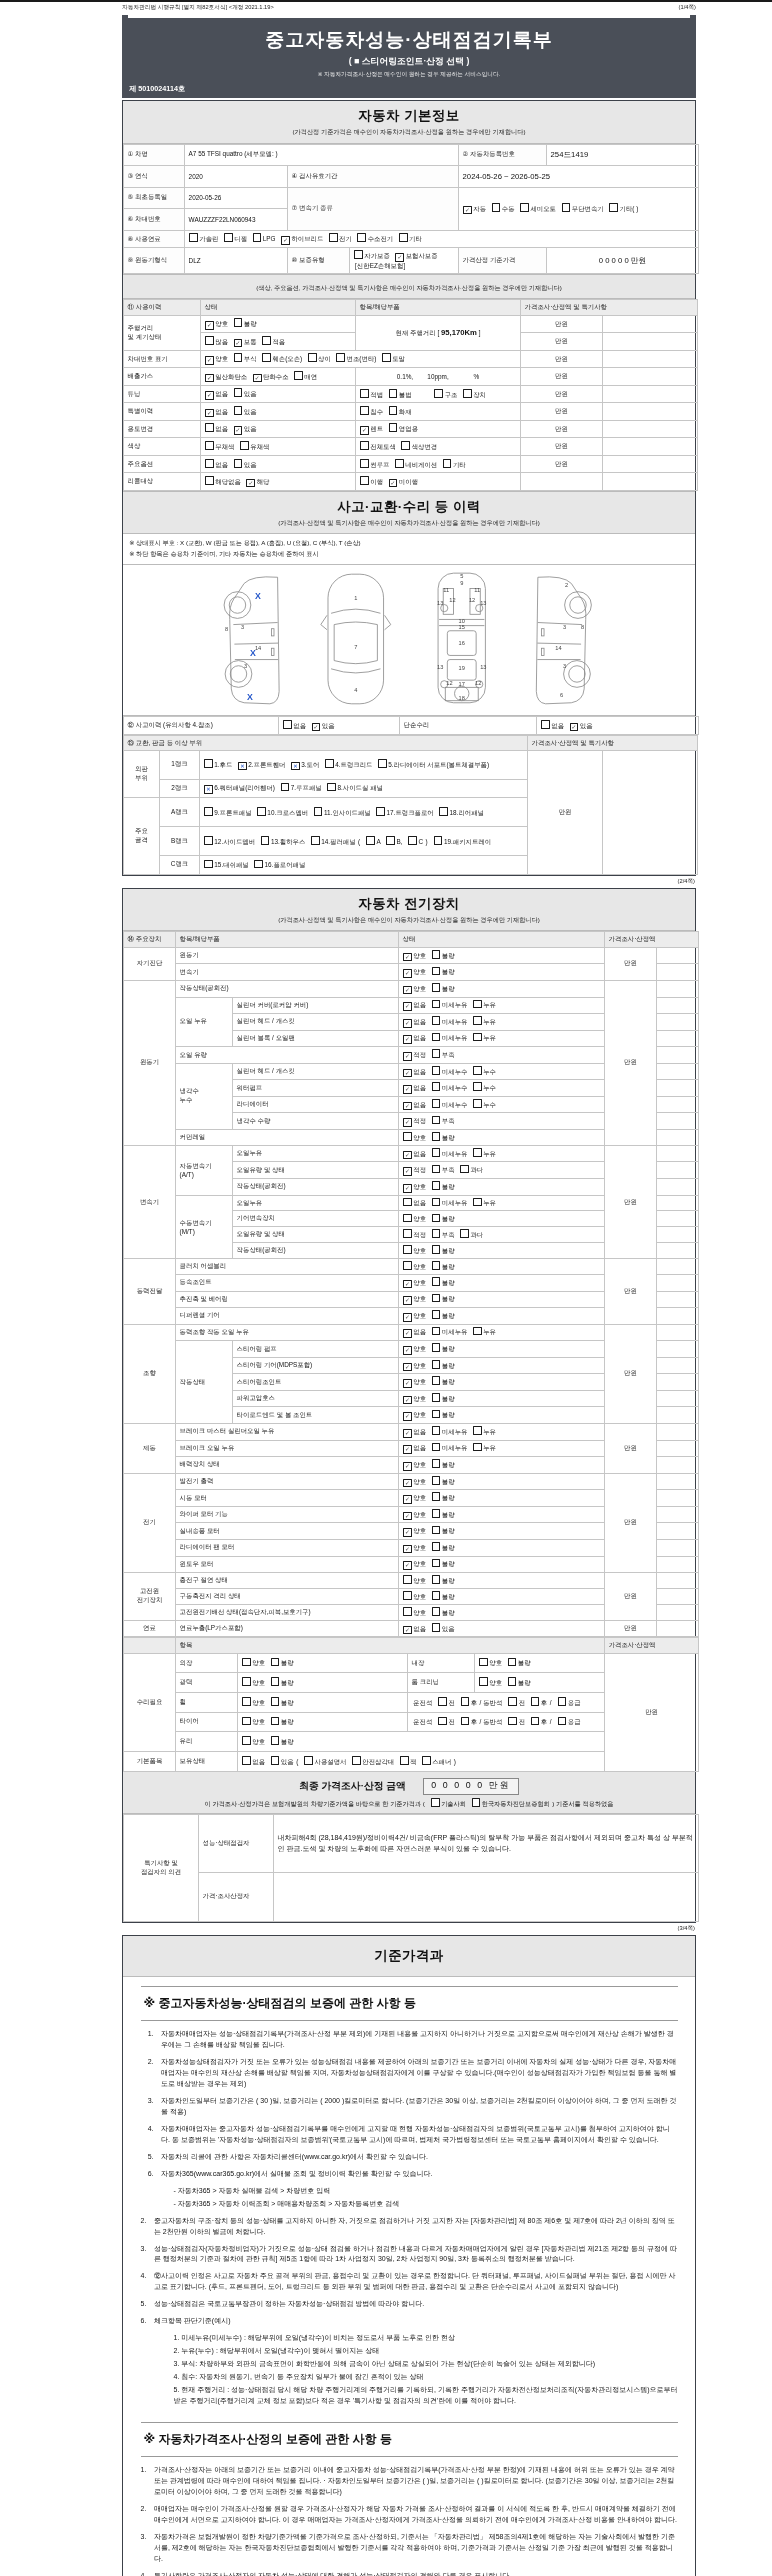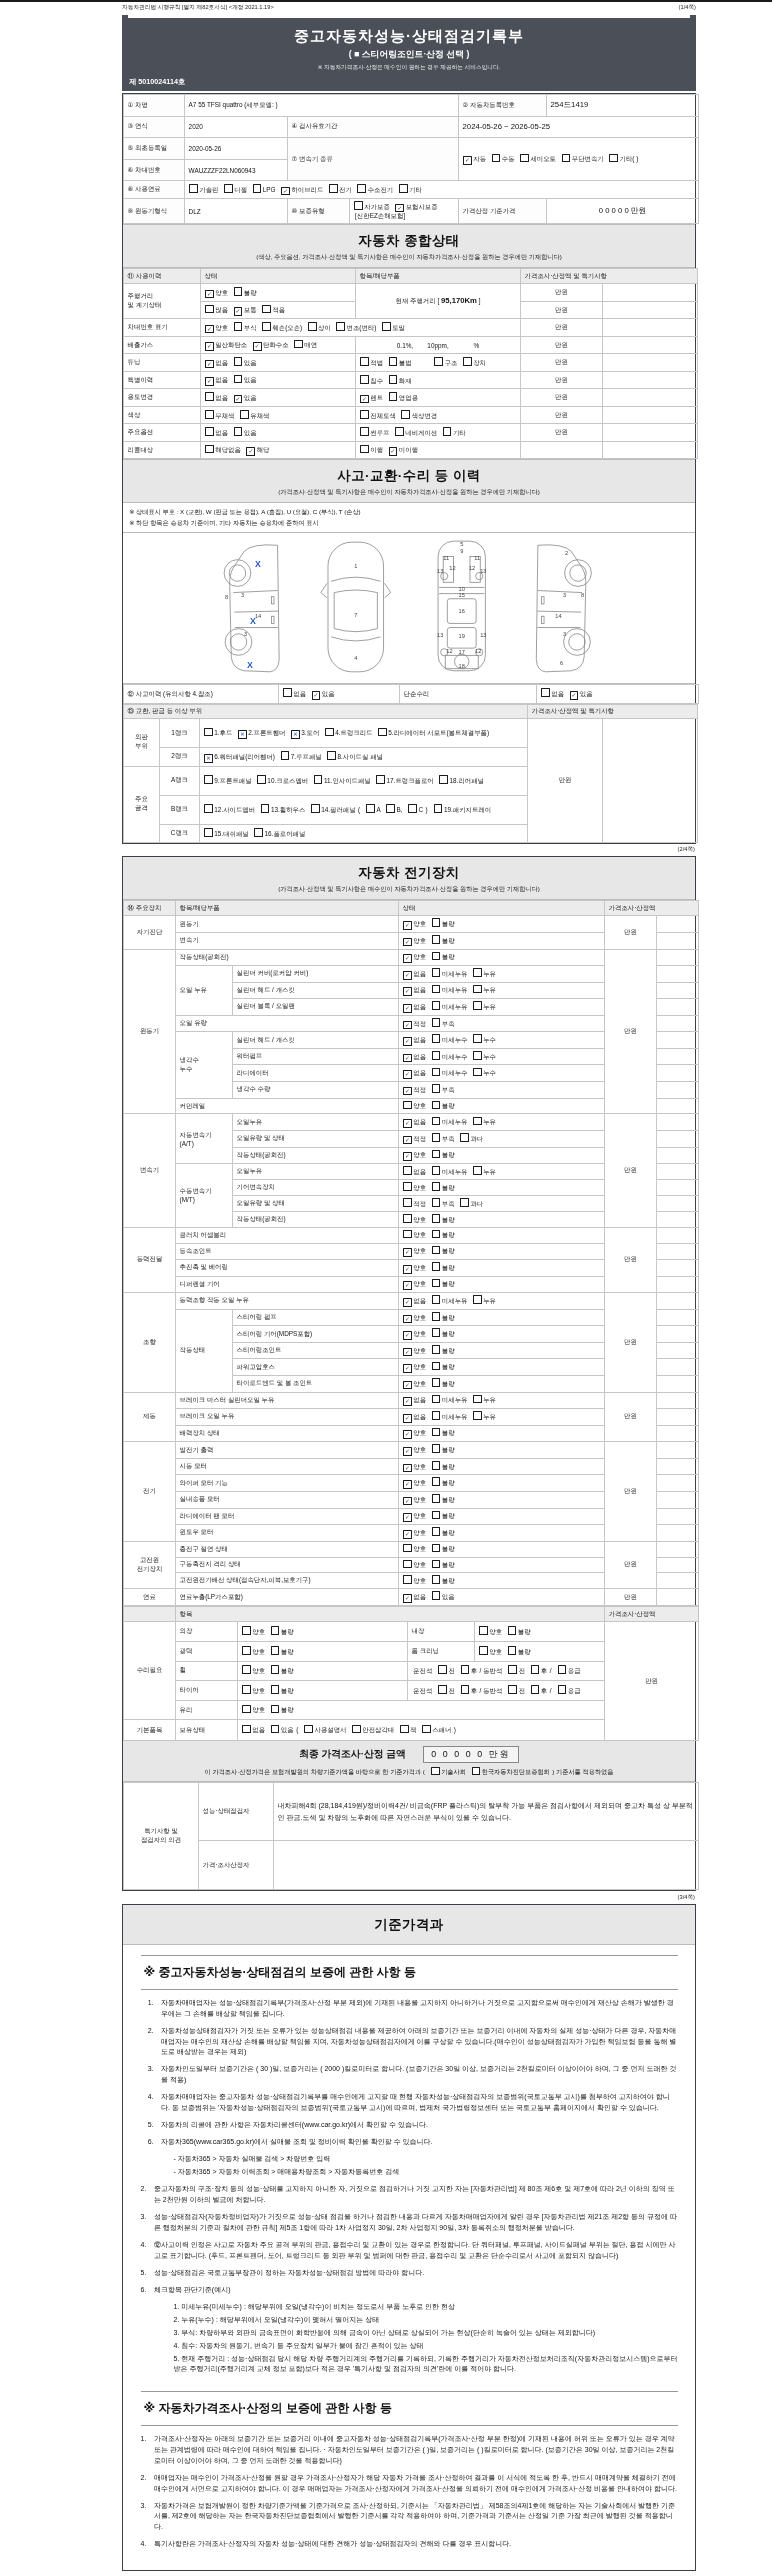--- a/index.html
+++ b/index.html
@@ -5,21 +5,21 @@
   html,body{margin:0;padding:0;}
   body{width:773px;height:2576px;overflow:hidden;background:#fff;position:relative;
        font-family:"Liberation Sans","DejaVu Sans",sans-serif;color:#111;}
   .topline{position:absolute;top:0;left:0;width:773px;height:1.5px;background:#1a1a1a;}
   .page{position:absolute;left:122px;top:3.1px;width:574px;}
   .meta{display:flex;justify-content:space-between;font-size:5.7px;color:#222;padding:1px 0 1.5px 0;}
   .pgmark{text-align:right;font-size:5.7px;color:#222;margin:2.1px 1px 2.1px 0;}
   
   .dhead{background:#4a4f58;color:#fff;padding:0 7.2px 4.1px 7.2px;}
   .dhead .wstripe{height:2.6px;background:#fff;margin:1.5px -1px 5.2px -1px;}
-  .dhead .t1{text-align:center;font-size:15px;font-weight:bold;letter-spacing:1px;padding-top:4.1px;}
+  .dhead .t1{text-align:center;font-size:19px;font-weight:bold;letter-spacing:1px;padding-top:4.1px;}
   .dhead .t2{text-align:center;font-size:8.8px;font-weight:bold;margin-top:3.1px;}
   .dhead .t3{text-align:center;font-size:5.7px;margin-top:2.6px;color:#f0f0f0;}
   .dhead .docno{font-size:7.2px;font-weight:bold;margin-top:5.2px;}
   
   .sbox{border:1.5px solid #3c4149;background:#fff;margin-top:2.1px;}
   .band{background:#e7e7e7;text-align:center;padding:6.2px 0 5.2px 0;border-bottom:0.5px solid #bbb;}
   .band .bt{font-size:13.4px;font-weight:bold;letter-spacing:0.5px;}
   .band .bs{font-size:6.2px;margin-top:3.1px;color:#222;}
   table.t{width:100%;border-collapse:collapse;table-layout:fixed;font-size:6.4px;}
   table.t td{border:0.5px solid #c6c6c6;padding:2.1px 3.6px;vertical-align:middle;word-break:break-all;}
@@ -69,20 +69,24 @@
 
   <div class="dhead">
     <div class="wstripe"></div>
     <div class="t1">중고자동차성능·상태점검기록부</div>
     <div class="t2">( ■ 스티어링조인트·산정 선택 )</div>
     <div class="t3">※ 자동차가격조사·산정은 매수인이 원하는 경우 제공하는 서비스입니다.</div>
     <div class="docno">제 5010024114호</div>
   </div>
 
   <div class="sbox">
+    <div class="band">
+      <div class="bt">자동차 기본정보</div>
+      <div class="bs">(가격산정 기준가격은 매수인이 자동차가격조사·산정을 원하는 경우에만 기재합니다)</div>
+    </div>
     <table class="t">
       <colgroup>
           <col style="width:61px">
           <col style="width:103px">
           <col style="width:62px">
           <col style="width:109px">
           <col style="width:88px">
           <col style="width:152px">
         </colgroup>
       <tbody>
@@ -117,21 +121,20 @@
         <td>DLZ</td>
         <td class="lbl">⑩ 보증유형</td>
         <td><span class="cb"></span><span class="cbl">자가보증</span><span class="cb">✓</span><span class="cbl">보험사보증</span><span class="ctxt" style="white-space: pre;">[신한EZ손해보험]</span></td>
         <td class="lbl">가격산정 기준가격</td>
         <td class="cen big">0 0 0 0 0 만원</td>
       </tr>
     </tbody>
       </table>
 
     <div class="band" style="border-top:0.5px solid #bbb">
-      <div class="bt">자동차 종합상태</div>
       <div class="bs">(색상, 주요옵션, 가격조사·산정액 및 특기사항은 매수인이 자동차가격조사·산정을 원하는 경우에만 기재합니다)</div>
     </div>
     <table class="t">
       <colgroup>
           <col style="width:77px">
           <col style="width:155px">
           <col style="width:165px">
           <col style="width:82px">
           <col style="width:95px">
         </colgroup>

